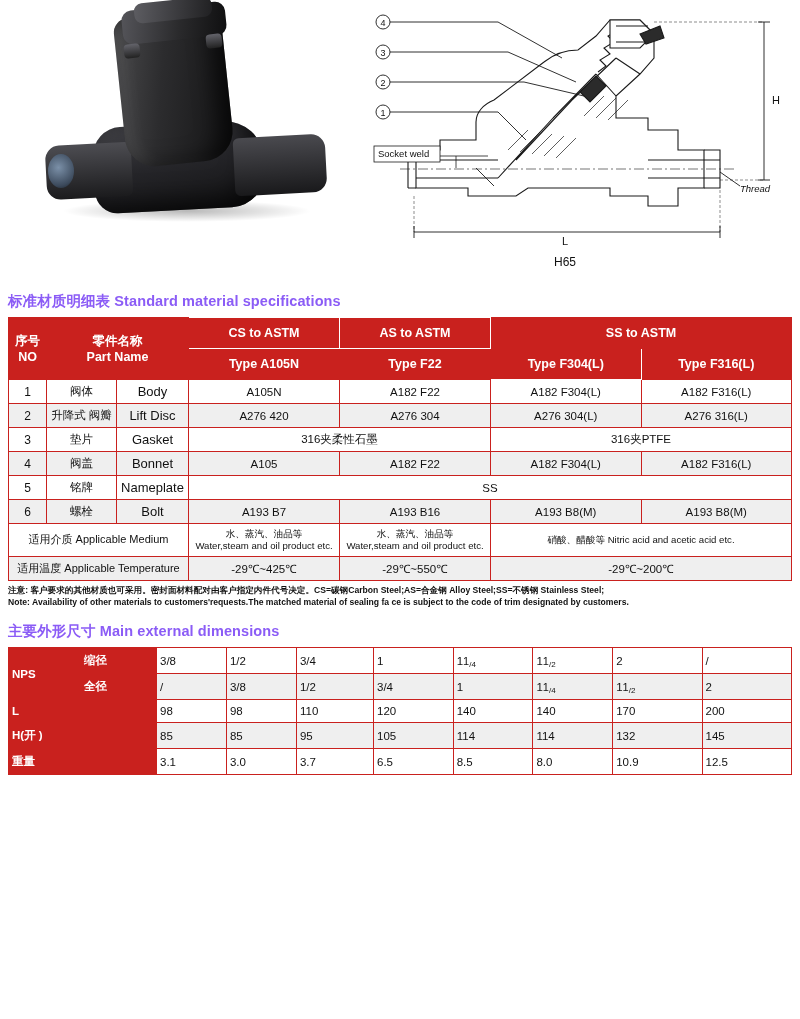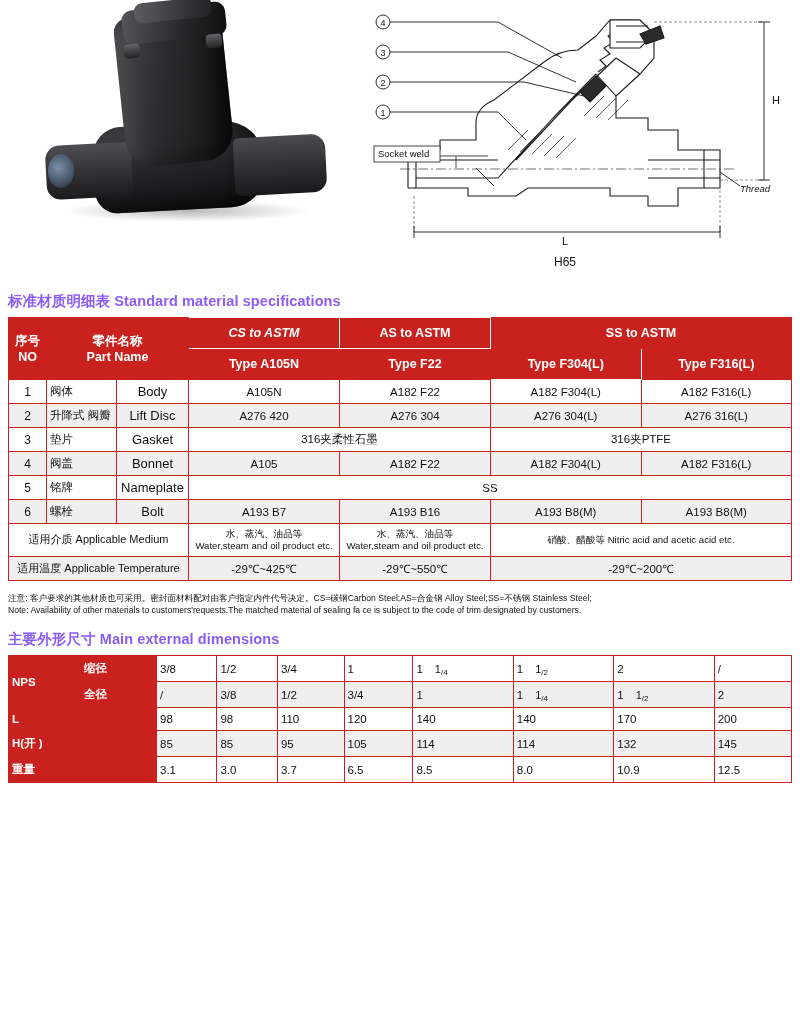--- a/index.html
+++ b/index.html
@@ -117,52 +117,52 @@
     color: #ffffff;
     font-weight: bold;
     font-size: 12.5px;
     border-color: #ffffff;
     padding: 8px 4px;
   }
   .mat-table thead th.outer { border-color:#c9211e; }
   .mat-table tbody tr:nth-child(odd) td { background: #ffffff; }
   .mat-table tbody tr:nth-child(even) td { background: #efefef; }
   .mat-table td.no-col { width: 38px; font-size: 12px; }
-  .mat-table td.cn-col { width: 70px; text-align: left; font-size: 11.5px; }
+  .mat-table td.cn-col { width: 70px; text-align: center; font-size: 11.5px; }
   .mat-table td.en-col { width: 72px; text-align: center; font-size: 13px; }
   .mat-table td.merge-label { text-align: center; font-size: 11px; }
   .tiny { font-size: 9.6px; line-height: 1.25; }
 
   .note {
     font-size: 8.6px;
     line-height: 1.35;
-    margin-top: 12px;
+    margin-top: 4px;
     color: #111;
-    font-weight: normal;
+    font-weight: bold;
   }
   .note span { display: block; }
 
   
   .dim-table td, .dim-table th {
     border: 1px solid #c9211e;
     text-align: left;
     vertical-align: middle;
     font-size: 11.5px;
     padding: 5px 3px;
     color: #111;
   }
   .dim-table .hdr {
     background: #c9211e; color: #fff; font-weight: bold;
     border-color: #ffffff;
   }
   .dim-table .hdr.outer { border-color: #c9211e; }
   .dim-table tbody tr:nth-child(odd) td.val { background:#ffffff; }
   .dim-table tbody tr:nth-child(even) td.val { background:#efefef; }
   .dim-table td.rowlabel { background:#c9211e; color:#fff; font-weight:bold; }
-  .frac { font-size: 11px; margin-left: 12px; }
+  .frac { font-size: 11px; }
   .frac sub { font-size: 8px; vertical-align: baseline; position: relative; top: 2px; }
 </style>
 </head>
 <body>
 
 <div class="page">
 
   <div class="top-area">
 
     <div class="photo-wrap">
@@ -275,21 +275,21 @@
     <thead>
       <tr>
         <th class="outer" rowspan="2" style="width:38px;margin-left:20px;">
           <div>序号</div>
           <div>NO</div>
         </th>
         <th class="outer" rowspan="2" colspan="2" style="width:142px;">
           <div>零件名称</div>
           <div>Part Name</div>
         </th>
-        <th style="width:151px;font-style:italic;">CS to ASTM</th>
+        <th style="width:151px;">CS to ASTM</th>
         <th style="width:151px;">AS to ASTM</th>
         <th class="outer" colspan="2" style="width:302px;margin-left:11px;">SS to ASTM</th>
       </tr>
       <tr>
         <th class="outer">Type A105N</th>
         <th class="outer">Type F22</th>
         <th>Type F304(L)</th>
         <th class="outer">Type F316(L)</th>
       </tr>
     </thead>

